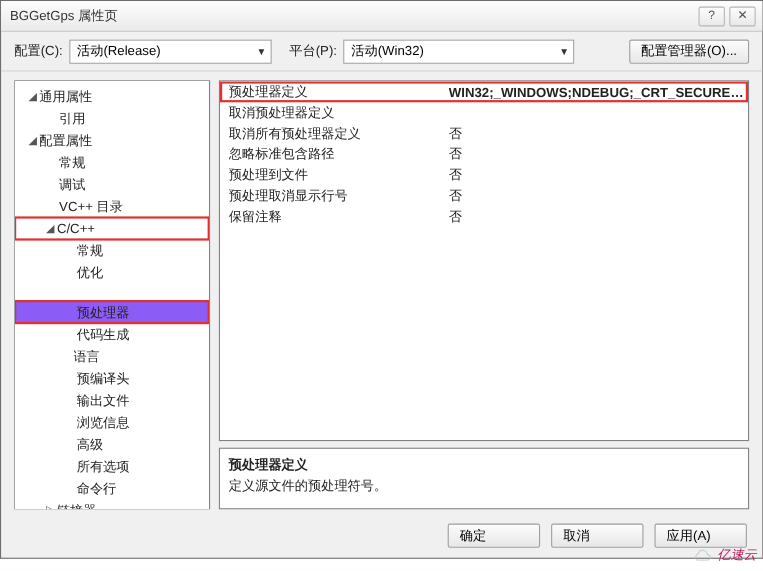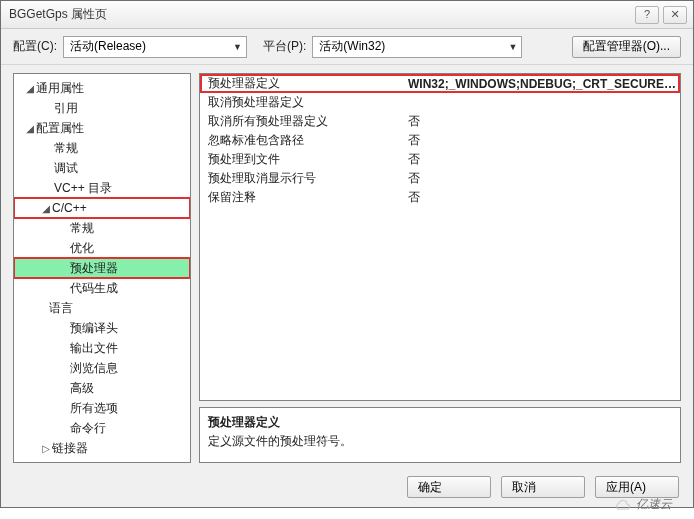--- a/index.html
+++ b/index.html
@@ -10,34 +10,34 @@
   .titlebar .ctl { display: inline-flex; align-items: center; justify-content: center; width: 24px; height: 18px; border: 1px solid #b5b5b5; background: linear-gradient(#fcfcfc,#e9e9e9); margin-left: 4px; border-radius: 2px; color: #555; font-family: Arial; font-size: 11px; line-height: 1; }
   .toolbar { height: 36px; display: flex; align-items: center; padding: 0 12px; gap: 6px; border-bottom: 1px solid #d6d6d6; }
   .toolbar label { color: #222; }
   .combo { position: relative; height: 22px; border: 1px solid #a3a3a3; background: #fff; display: flex; align-items: center; padding: 0 18px 0 6px; }
   .combo .arrow { position: absolute; right: 4px; top: 50%; transform: translateY(-50%); font-size: 9px; color: #333; pointer-events: none; }
   .btn { height: 22px; border: 1px solid #9f9f9f; background: linear-gradient(#fcfcfc,#e7e7e7); padding: 0 10px; display: inline-flex; align-items: center; border-radius: 2px; cursor: default; }
   .body { flex: 1; display: flex; padding: 8px 12px 4px 12px; gap: 8px; overflow: hidden; }
   .treepanel { width: 178px; border: 1px solid #828282; background: #fff; overflow: auto; padding: 4px 0; }
   .tree-row { display: flex; align-items: center; height: 20px; color: #222; white-space: nowrap; }
   .tw { display:inline-block; width:12px; text-align:center; color:#555; font-size:10px; }
-  .tree-row.sel { background: #86efac; }
+  .tree-row.sel { background: #8b5cf6; margin-top: 16px; }
   .hl-red { outline: 2px solid #e03030; outline-offset: -1px; }
   .rightcol { flex: 1; display: flex; flex-direction: column; gap: 6px; min-width: 0; justify-content: space-between; }
   .grid { flex: 1; border: 1px solid #828282; background: #fff; overflow: hidden; }
   .grid-row { display: flex; height: 19px; align-items: center; padding-left: 8px; color: #222; }
   .grid-row.first { outline: 2px solid #e03030; outline-offset: -2px; }
   .grid-row .gname { width: 200px; overflow: hidden; text-overflow: ellipsis; white-space: nowrap; }
   .grid-row .gval { flex: 1; overflow: hidden; text-overflow: ellipsis; white-space: nowrap; font-weight: normal; }
   .grid-row.first .gval { font-weight: bold; }
   .desc { border: 1px solid #828282; background: #fff; height: 56px; padding: 6px 8px; color: #222; }
   .desc .dtitle { font-weight: bold; margin-bottom: 2px; }
   .footer { height: 40px; display: flex; align-items: center; justify-content: flex-end; padding: 0 14px; gap: 10px; }
   .footer .btn { width: 84px; justify-content: flex-start; }
-  .watermark { position: fixed; right: 22px; bottom: 6px; color: #737373; display: flex; align-items: center; gap: 4px; font-size: 13px; font-style: italic; pointer-events: none; }
+  .watermark { position: fixed; right: 6px; bottom: 6px; color: #be185d; display: flex; align-items: center; gap: 4px; font-size: 13px; font-style: italic; pointer-events: none; }
   .watermark svg { opacity: .6; }
 </style>
 </head>
 <body>
 
 <div class="dialog">
 
   <div class="titlebar">
     <span class="title">BGGetGps 属性页</span>
     <span class="ctl">?</span>
@@ -93,21 +93,21 @@
         </div>
       <div class="tree-row" style="padding-left:56px">
           <span>优化</span>
         </div>
       <div class="tree-row sel hl-red" style="padding-left:56px">
           <span>预处理器</span>
         </div>
       <div class="tree-row" style="padding-left:56px">
           <span>代码生成</span>
         </div>
-      <div class="tree-row" style="padding-left:35px">
+      <div class="tree-row" style="padding-left:53px">
           <span>语言</span>
         </div>
       <div class="tree-row" style="padding-left:56px">
           <span>预编译头</span>
         </div>
       <div class="tree-row" style="padding-left:56px">
           <span>输出文件</span>
         </div>
       <div class="tree-row" style="padding-left:56px">
           <span>浏览信息</span>

